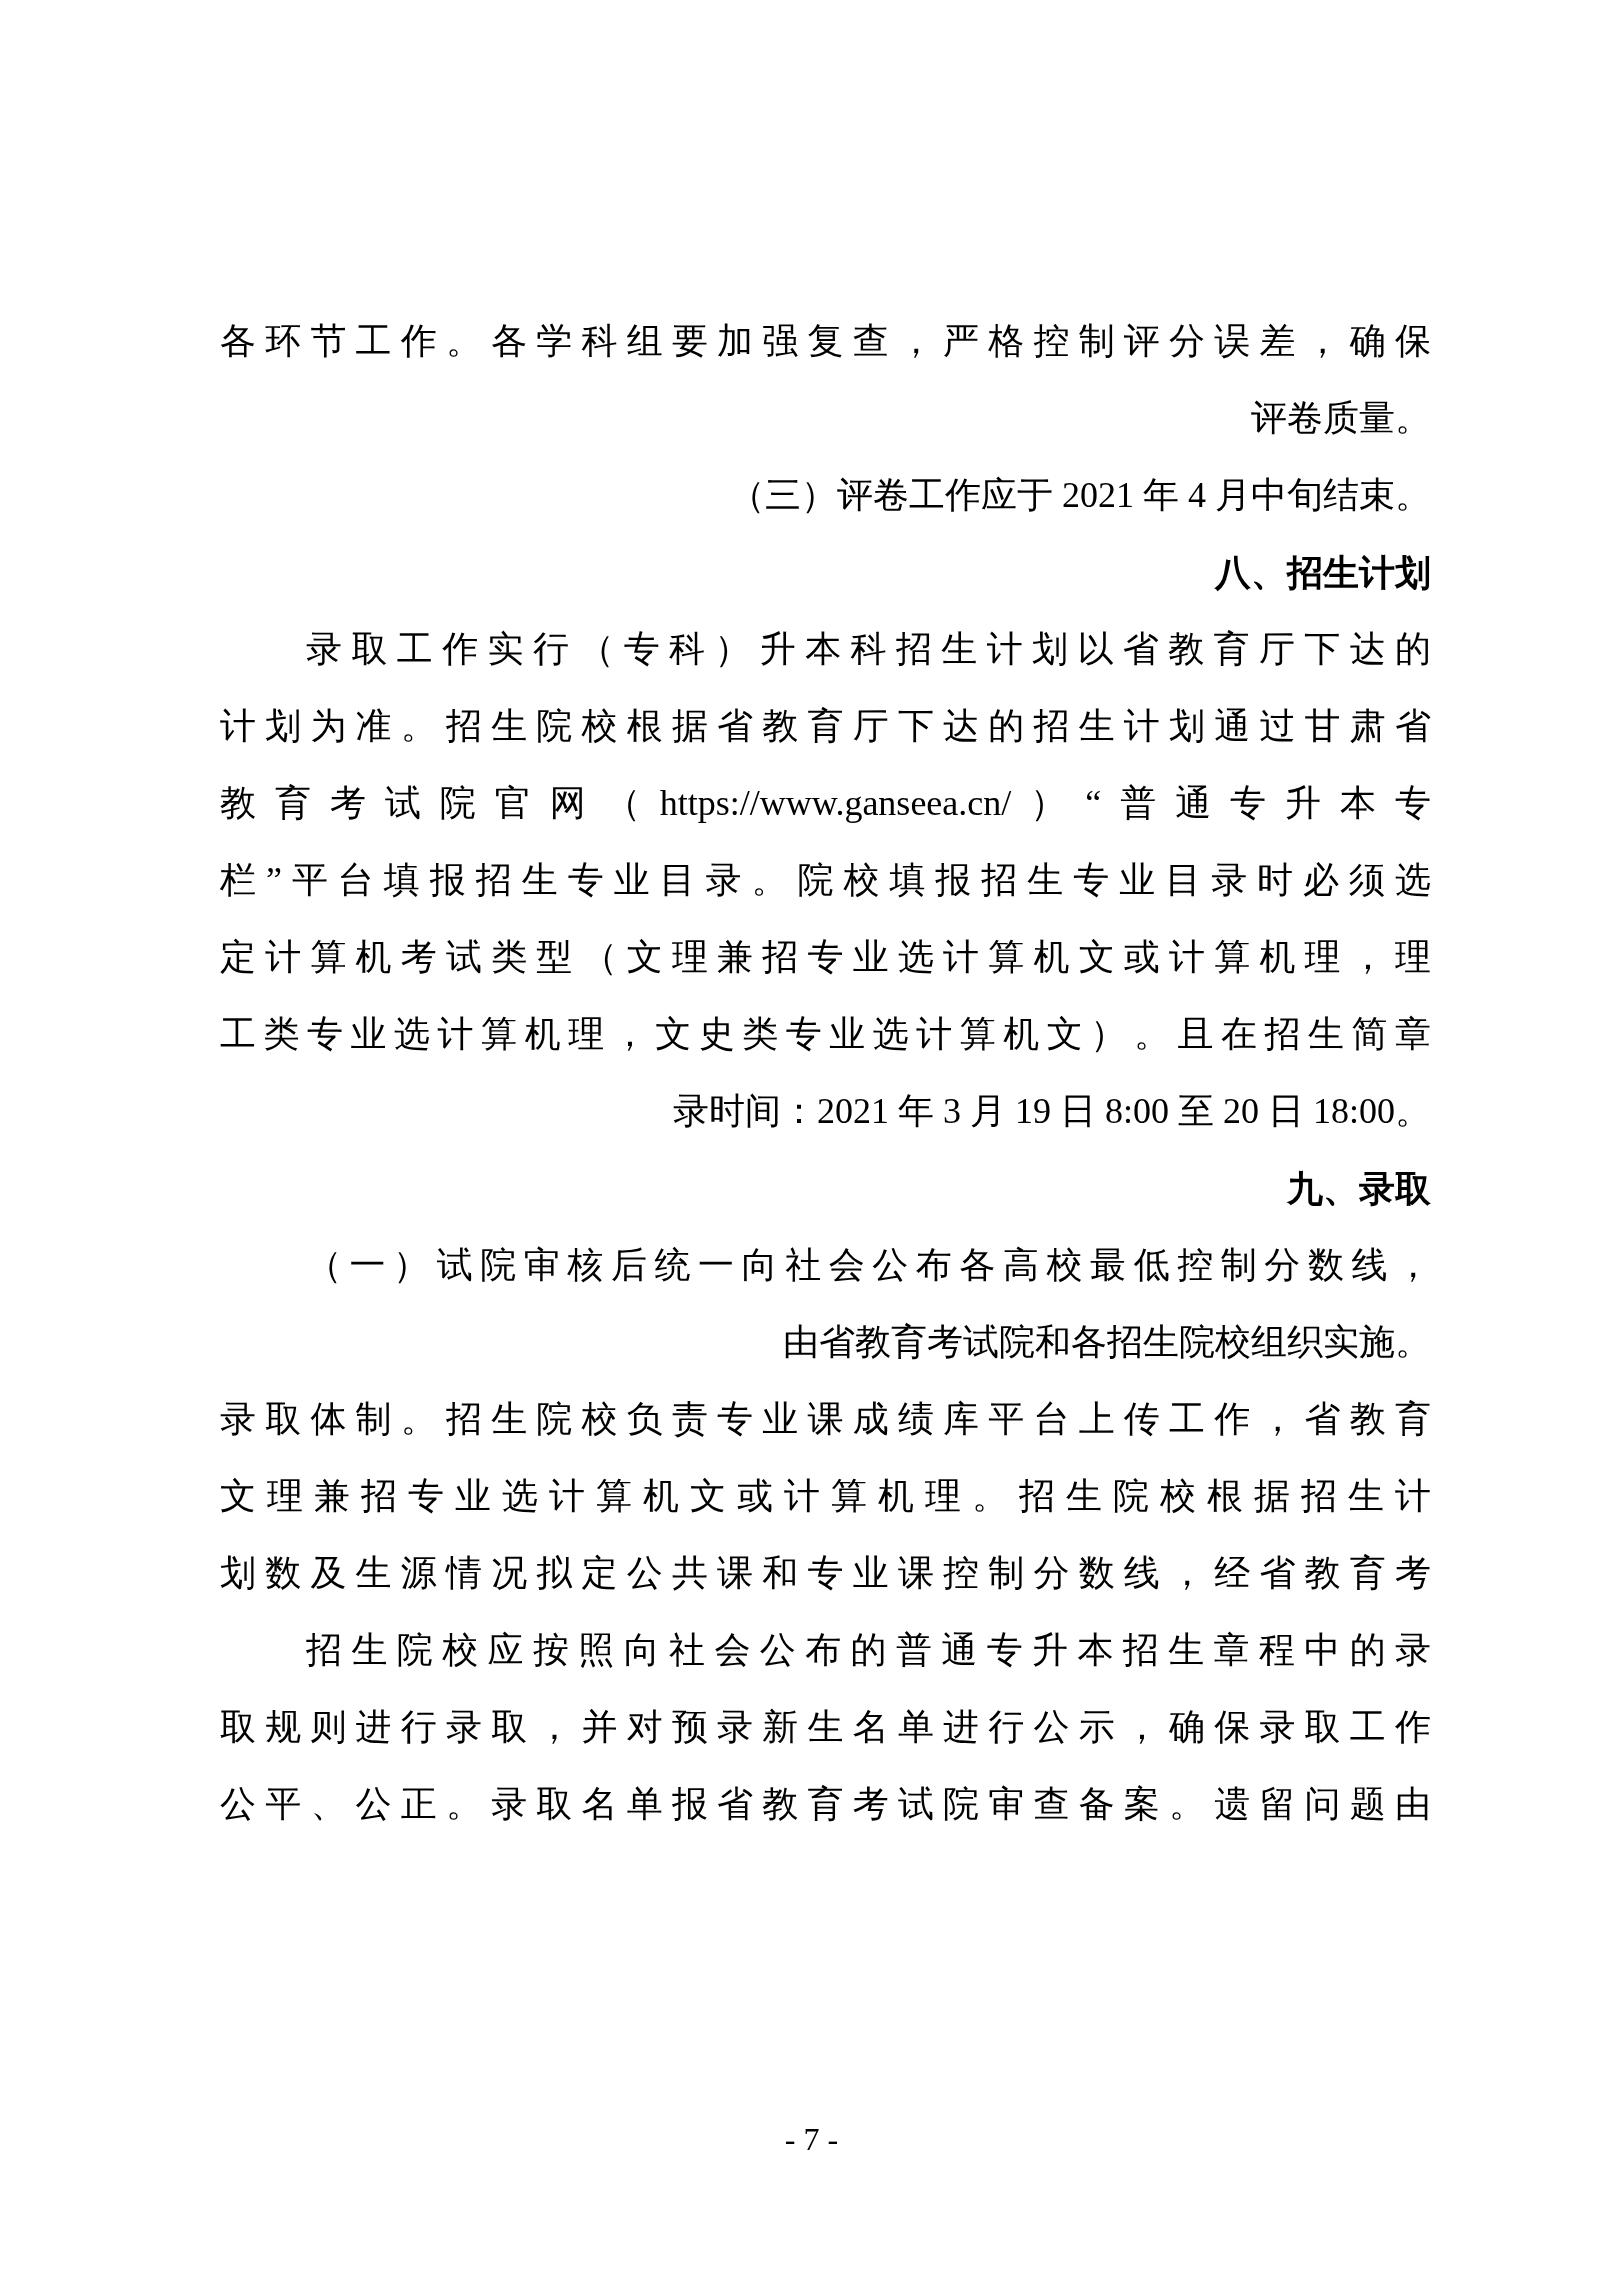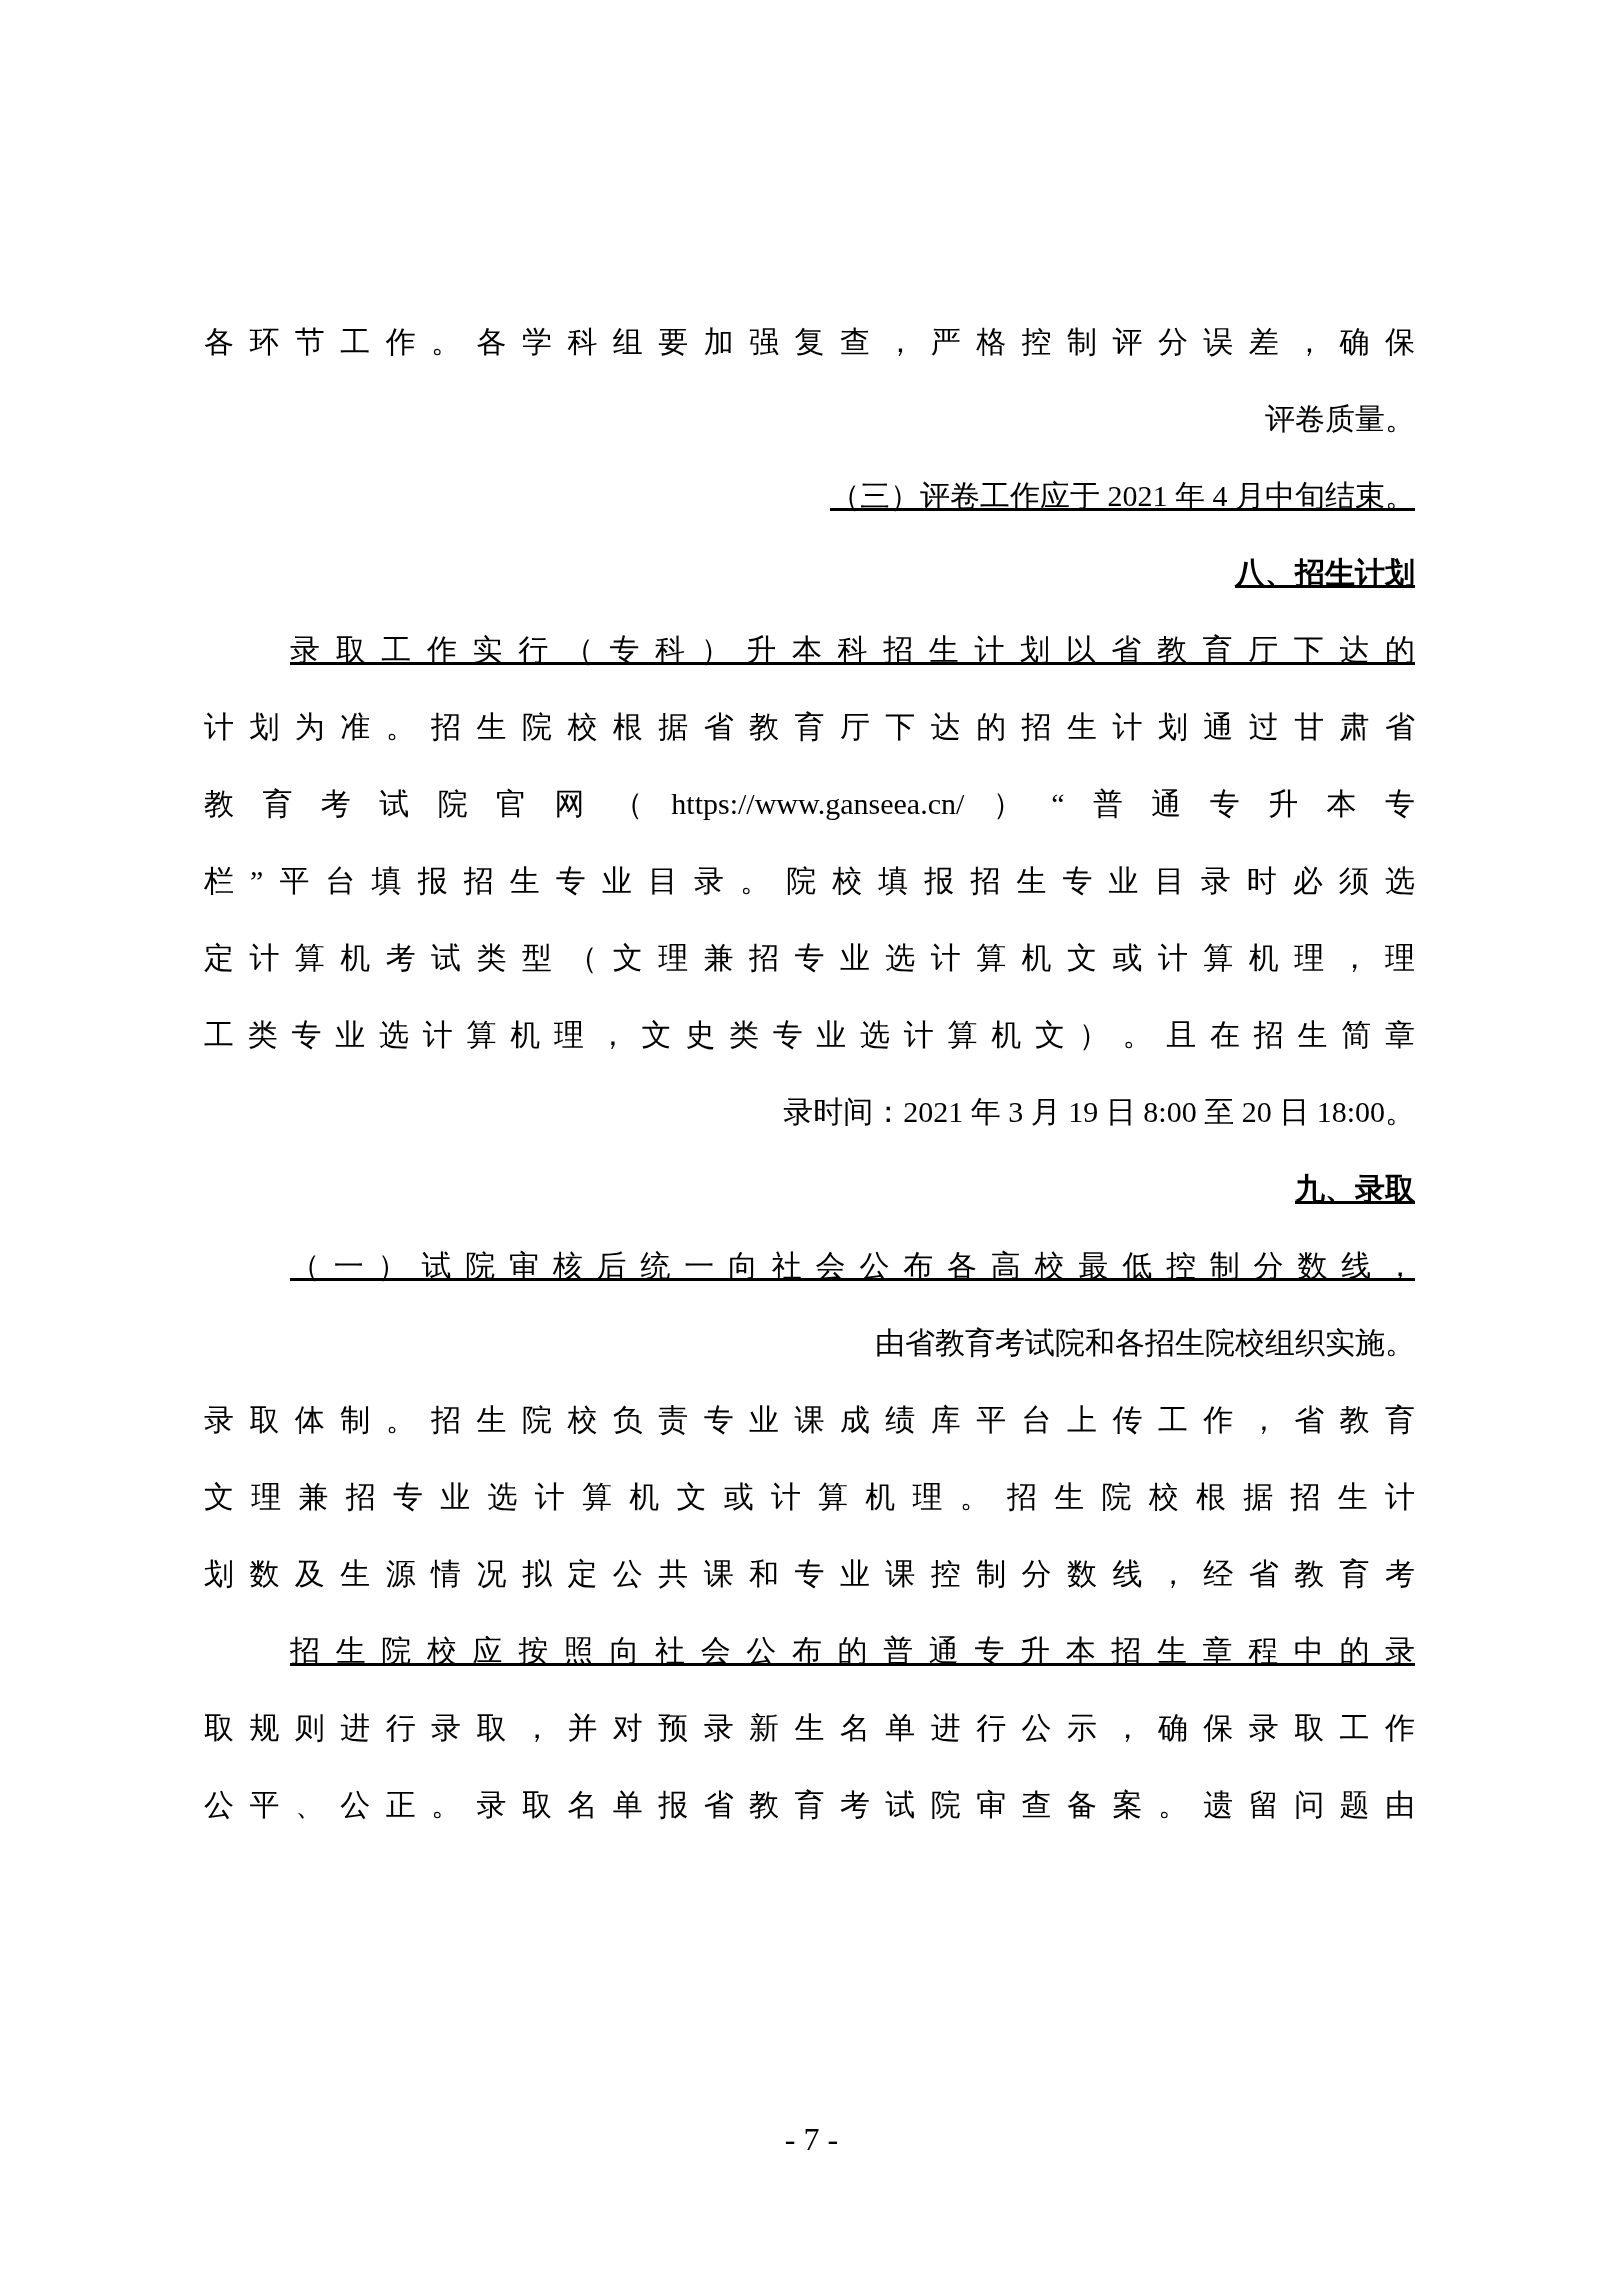--- a/index.html
+++ b/index.html
@@ -11,40 +11,39 @@
     position: relative;
     width: 1623px;
     height: 2295px;
     background: #ffffff;
     color: #000000;
     font-family: "Liberation Serif", "DejaVu Serif", serif;
     overflow: hidden;
   }
   .content {
     position: absolute;
-    left: 204px;
+    left: 220px;
     top: 303px;
     width: 1211px;
-    font-size: 30px;
+    font-size: 36px;
     line-height: 77px;
     letter-spacing: 0;
   }
   .line {
     height: 77px;
     text-align: right;
     white-space: normal;
   }
   .line.fill {
     text-align: justify;
     text-align-last: justify;
     text-justify: inter-character;
   }
   .line.indent {
     padding-left: 86px;
-    text-decoration: underline;
   }
   .line.heading {
     font-family: "Liberation Sans", "DejaVu Sans", sans-serif;
     font-weight: bold;
   }
   .page-number {
     position: absolute;
     left: 0;
     top: 2119px;
     width: 1623px;

